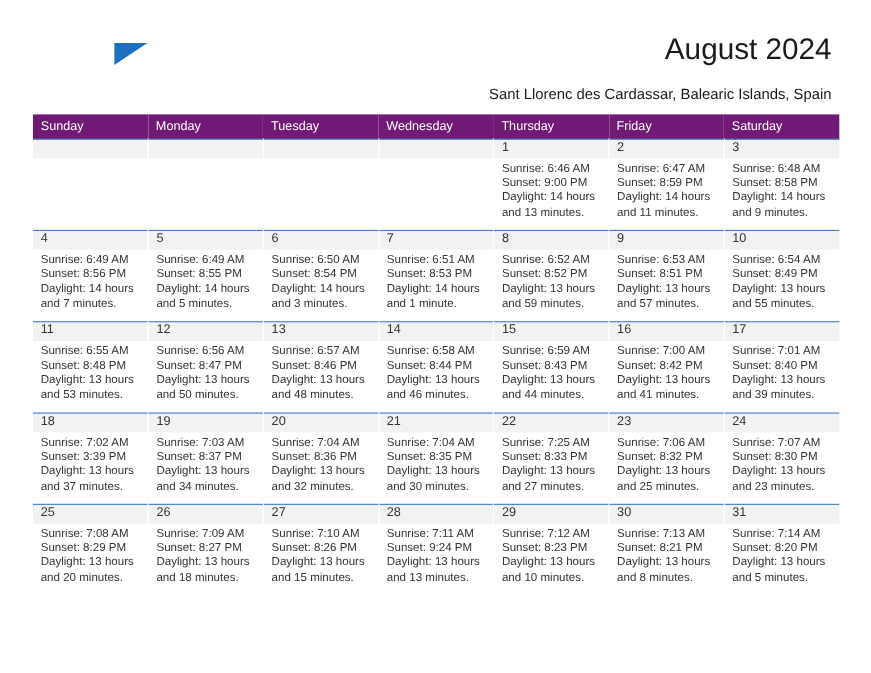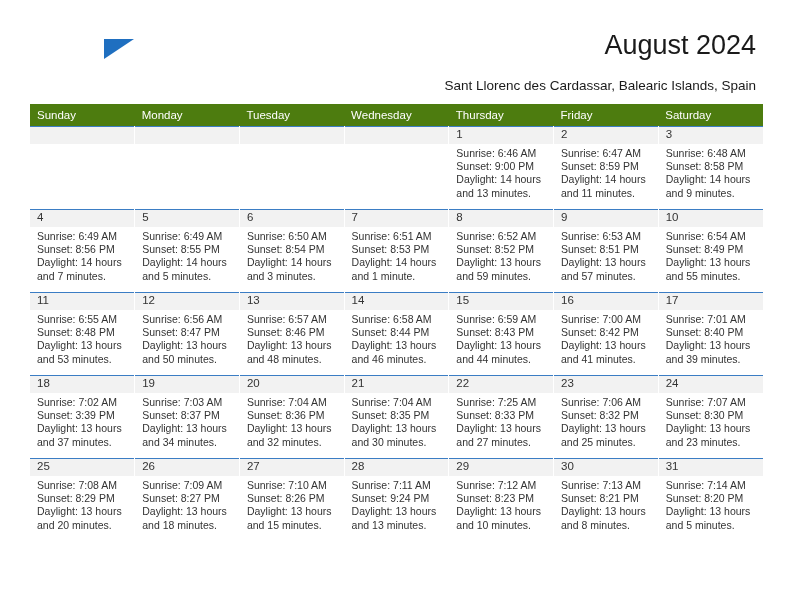--- a/index.html
+++ b/index.html
@@ -83,21 +83,21 @@
   
   .calendar {
     position: absolute;
     left: 30px;
     top: 104px;
     width: 733px;
     border-collapse: collapse;
     table-layout: fixed;
   }
   .calendar th {
-    background: #4d7c0f;
+    background: #701a75;
     color: #ffffff;
     font-size: 11.5px;
     font-weight: normal;
     text-align: left;
     padding: 5px 0 5px 7px;
     height: 11px;
     border: none;
   }
   .calendar td {
     width: 104.71px;

